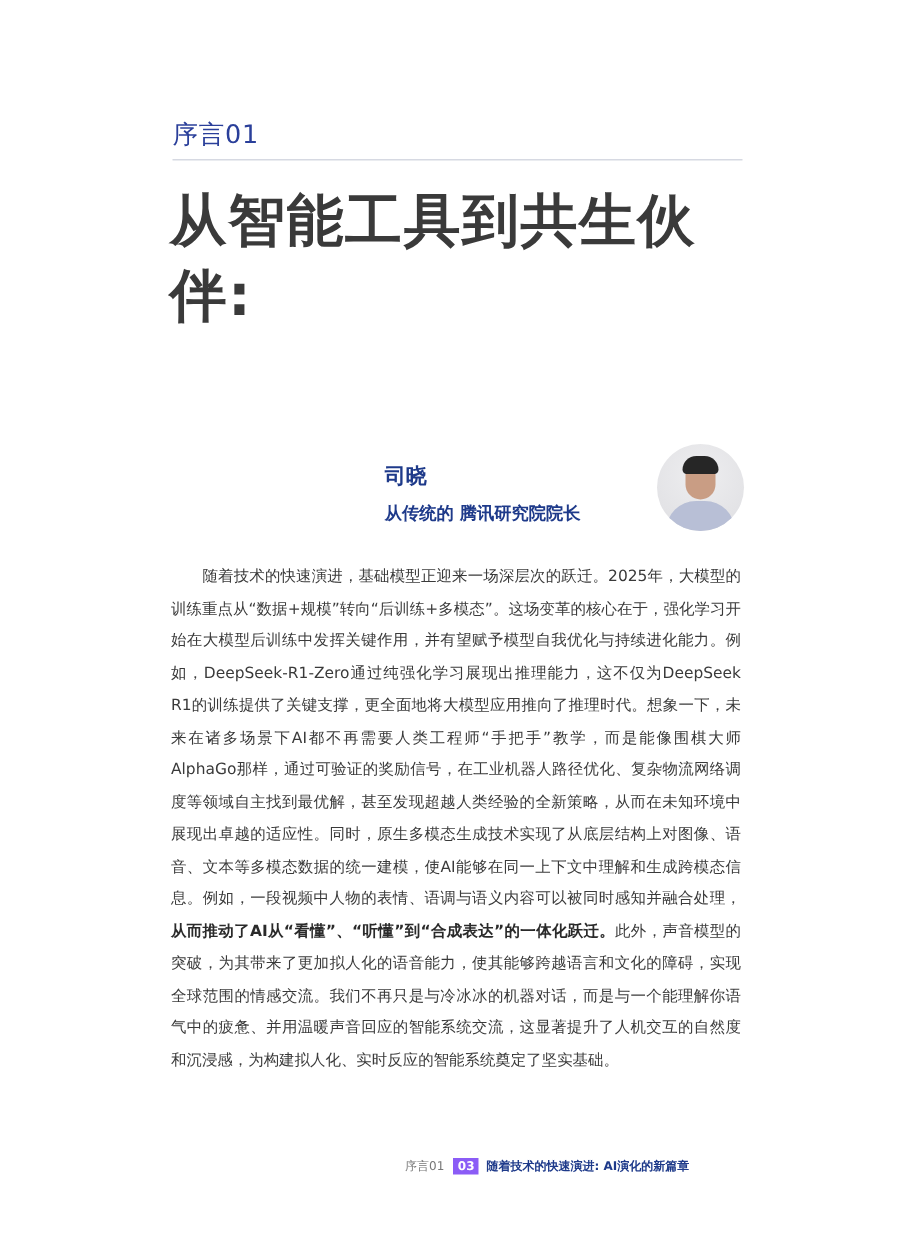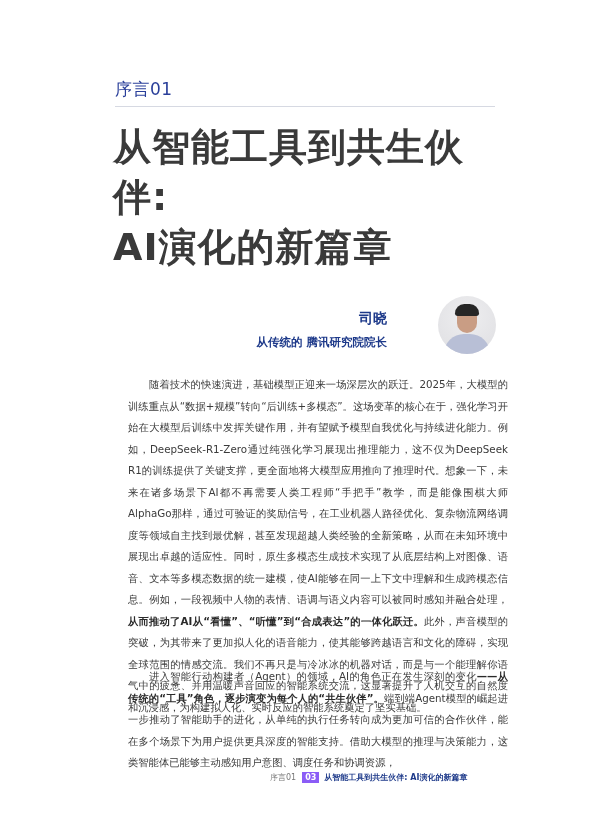--- a/index.html
+++ b/index.html
@@ -13,38 +13,38 @@
     font-size: 17px; color: #2a3f9a; letter-spacing: 0.5px;
   }
   .divider {
     position: absolute; left: 115px; top: 106px; width: 380px; height: 1px; background: #d6d9e2;
   }
   .title {
     position: absolute; left: 113px; top: 122px; width: 400px;
     font-size: 38px; font-weight: bold; color: #3a3a3a; line-height: 50px; letter-spacing: 1px;
   }
   .author-block {
-    position: absolute; right: 185px; top: 308px; text-align: right;
+    position: absolute; right: 185px; top: 308px; 
   }
   .author-name {
     font-size: 14px; font-weight: bold; color: #1e3a8a; line-height: 20px;
   }
   .author-title {
     font-size: 11.5px; font-weight: bold; color: #1e3a8a; line-height: 20px; margin-top: 4px;
   }
   .avatar {
     position: absolute; left: 438px; top: 296px; width: 58px; height: 58px; border-radius: 50%;
     background: radial-gradient(circle at 50% 35%, #eeeef0 0%, #e3e3e6 70%, #dadade 100%);
     overflow: hidden;
   }
   .avatar .hair { position: absolute; left: 17px; top: 8px; width: 24px; height: 12px; background: #262626; border-radius: 10px 10px 3px 3px; }
   .avatar .face { position: absolute; left: 19px; top: 13px; width: 20px; height: 24px; background: #c99d84; border-radius: 8px 8px 10px 10px; }
   .avatar .shirt { position: absolute; left: 6px; top: 38px; width: 46px; height: 26px; background: #b8bfd6; border-radius: 20px 20px 0 0; }
   .body-text {
-    position: absolute; left: 128px; width: 380px;
+    position: absolute; left: 114px; width: 380px;
     font-size: 10.3px; color: #3a3a3a; line-height: 21.5px; text-align: justify;
   }
   .p1 { top: 374px; text-indent: 21px; }
   .p2 { top: 666px; text-indent: 21px; }
   .body-text b { color: #2a2a2a; }
   .footer {
     position: absolute; left: 270px; top: 772px; font-size: 8px; white-space: nowrap;
     display: flex; align-items: center;
   }
   .footer .sec { color: #777; margin-right: 6px; }
@@ -56,35 +56,33 @@
 </style>
 </head>
 <body>
 
 <div class="page">
   <div class="section-label">序言01</div>
   <div class="divider"></div>
 
   <div class="title">
     <div>从智能工具到共生伙伴:</div>
-    <div>AI演化的新篇章</div>
   </div>
 
   <div class="author-block">
     <div class="author-name">司晓</div>
     <div class="author-title">从传统的 腾讯研究院院长</div>
   </div>
   <div class="avatar">
     <div class="shirt"></div>
     <div class="face"></div>
     <div class="hair"></div>
   </div>
 
   <div class="body-text p1"><span>随着技术的快速演进，基础模型正迎来一场深层次的跃迁。2025年，大模型的训练重点从“数据+规模”转向“后训练+多模态”。这场变革的核心在于，强化学习开始在大模型后训练中发挥关键作用，并有望赋予模型自我优化与持续进化能力。例如，DeepSeek-R1-Zero通过纯强化学习展现出推理能力，这不仅为DeepSeek R1的训练提供了关键支撑，更全面地将大模型应用推向了推理时代。想象一下，未来在诸多场景下AI都不再需要人类工程师“手把手”教学，而是能像围棋大师AlphaGo那样，通过可验证的奖励信号，在工业机器人路径优化、复杂物流网络调度等领域自主找到最优解，甚至发现超越人类经验的全新策略，从而在未知环境中展现出卓越的适应性。同时，原生多模态生成技术实现了从底层结构上对图像、语音、文本等多模态数据的统一建模，使AI能够在同一上下文中理解和生成跨模态信息。例如，一段视频中人物的表情、语调与语义内容可以被同时感知并融合处理，</span><b>从而推动了AI从“看懂”、“听懂”到“合成表达”的一体化跃迁。</b><span>此外，声音模型的突破，为其带来了更加拟人化的语音能力，使其能够跨越语言和文化的障碍，实现全球范围的情感交流。我们不再只是与冷冰冰的机器对话，而是与一个能理解你语气中的疲惫、并用温暖声音回应的智能系统交流，这显著提升了人机交互的自然度和沉浸感，为构建拟人化、实时反应的智能系统奠定了坚实基础。</span></div>
 
-  <div class="body-text p2"><span>进入智能行动构建者（Agent）的领域，AI的角色正在发生深刻的变化</span><b>——从传统的“工具”角色，逐步演变为每个人的“共生伙伴”。</b><span>端到端Agent模型的崛起进一步推动了智能助手的进化，从单纯的执行任务转向成为更加可信的合作伙伴，能在多个场景下为用户提供更具深度的智能支持。借助大模型的推理与决策能力，这类智能体已能够主动感知用户意图、调度任务和协调资源，</span></div>
 
   <div class="footer">
     <span class="sec">序言01</span>
     <span class="pg">03</span>
-    <span class="ft">从智能工具到共生伙伴: AI演化的新篇章</span>
+    <span class="ft">随着技术的快速演进: AI演化的新篇章</span>
   </div>
 </div>
 
 </body></html>

